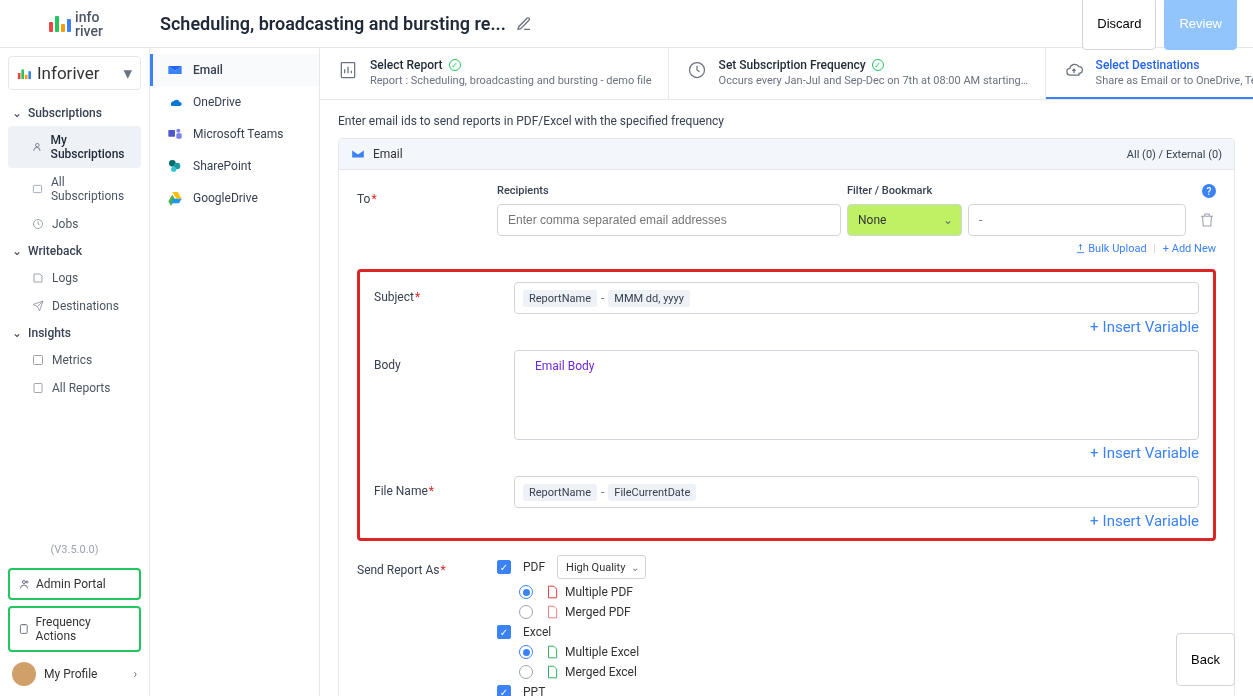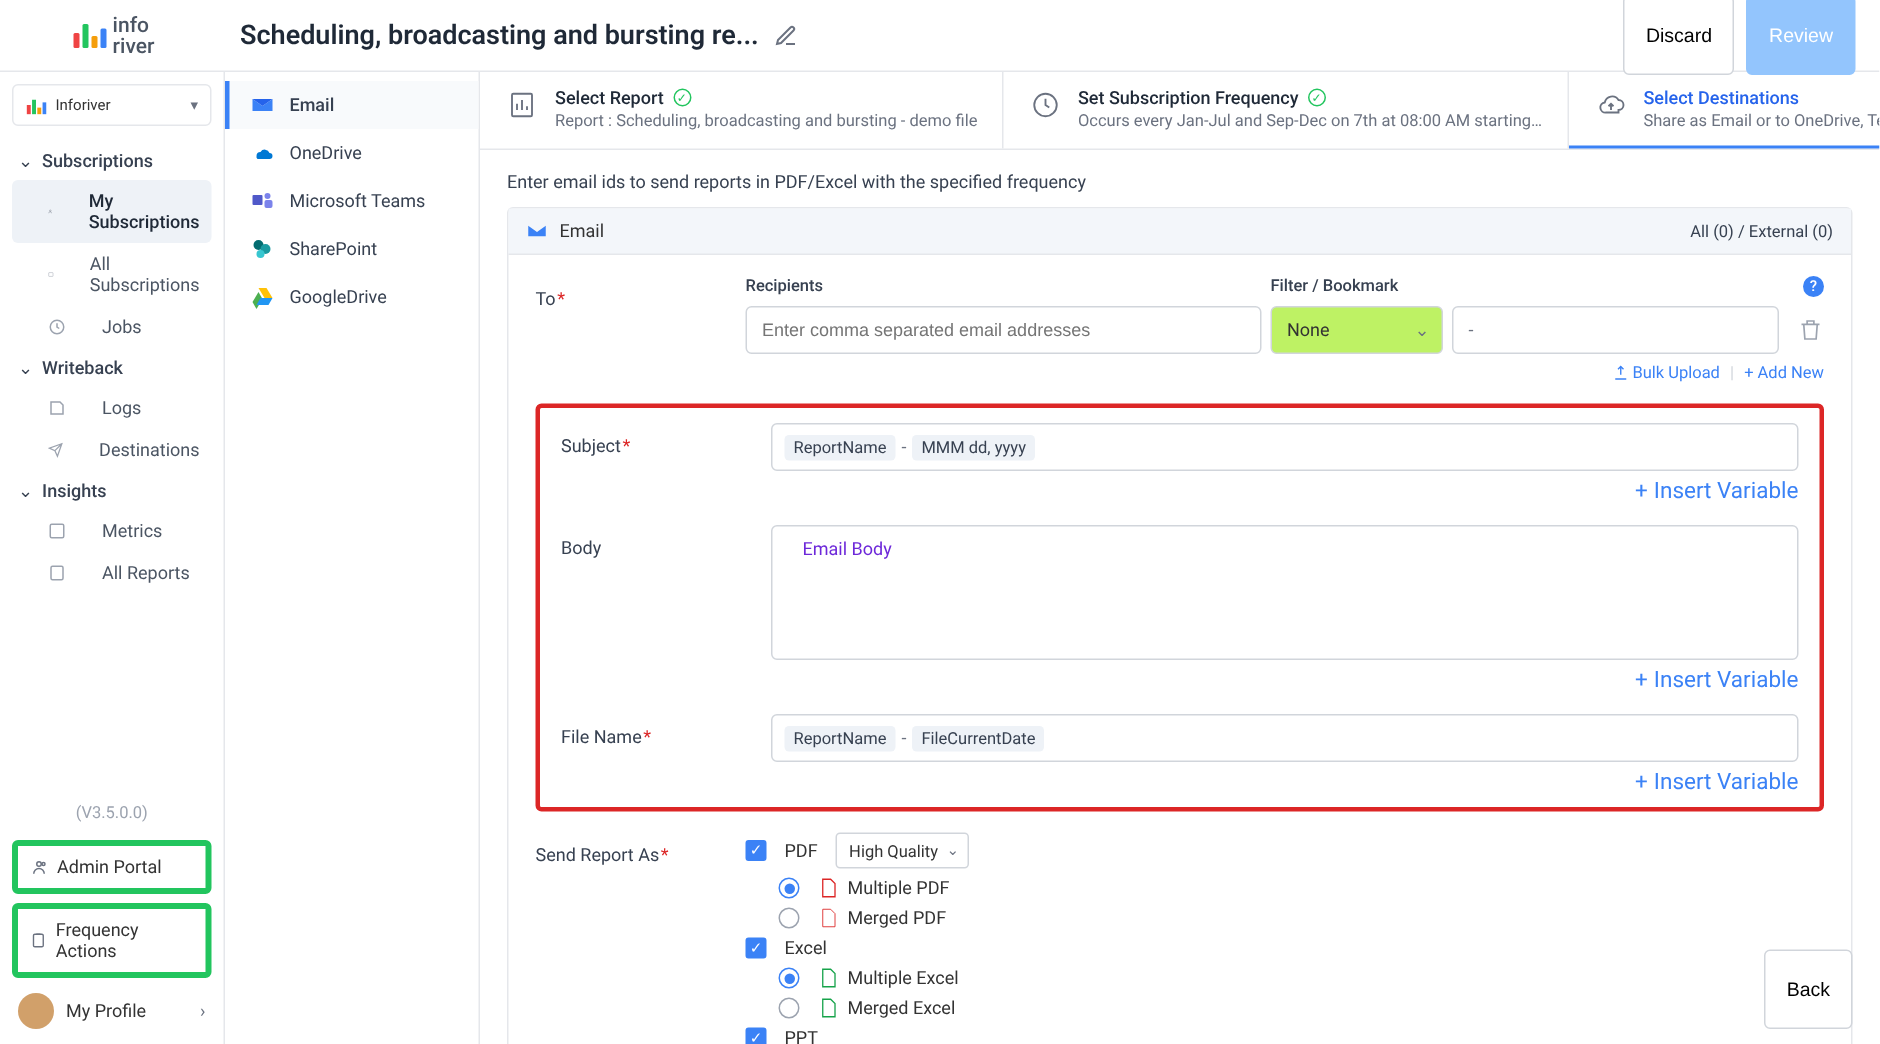--- a/index.html
+++ b/index.html
@@ -12,29 +12,29 @@
 .logo-text { font-size: 14px; font-weight: 500; color: #4b5563; line-height: 1; }
 .title-area { flex: 1; display: flex; align-items: center; gap: 10px; margin-left: 24px; }
 .page-title { font-size: 18px; font-weight: 600; color: #1f2937; }
 .edit-icon { color: #6b7280; cursor: pointer; }
 .header-actions { display: flex; gap: 8px; }
 .btn { padding: 18px 14px; border-radius: 4px; font-size: 13px; border: 1px solid #d1d5db; background: #fff; cursor: pointer; }
 .btn-primary { background: #93c5fd; border-color: #93c5fd; color: #fff; }
 
 .layout { display: flex; height: 648px; }
 .sidebar { width: 150px; border-right: 1px solid #e5e7eb; padding: 8px; display: flex; flex-direction: column; }
-.workspace-select { border: 1px solid #e5e7eb; border-radius: 4px; padding: 6px 8px; display: flex; align-items: center; gap: 6px; font-size: 10px; margin-bottom: 10px; cursor: pointer; }
+.workspace-select { border: 1px solid #e5e7eb; border-radius: 4px; padding: 6px 8px; display: flex; align-items: center; gap: 6px; font-size: 17px; margin-bottom: 10px; cursor: pointer; }
 .workspace-select .ws-icon { width:14px; height:14px; }
 .workspace-select .chev { margin-left: auto; color:#6b7280; }
 .side-group-title { font-size: 12px; color: #374151; font-weight: 500; padding: 6px 4px; display:flex; align-items:center; gap:6px; cursor:pointer; }
-.side-item { font-size: 12px; color: #4b5563; padding: 7px 8px 7px 24px; display:flex; align-items:center; gap:24px; border-radius:4px; cursor:pointer; }
+.side-item { font-size: 12px; color: #4b5563; padding: 7px 8px 7px 24px; display:flex; align-items:center; gap:8px; border-radius:4px; cursor:pointer; }
 .side-item.active { background: #eef2f7; color:#1f2937; font-weight:500; }
 .side-spacer { flex:1; }
 .version { font-size:11px; color:#9ca3af; text-align:center; padding:6px 0; }
-.side-action { border:4px solid #22c55e; border-radius:4px; padding:7px 8px; font-size:12px; display:flex; align-items:center; gap:6px; margin-top:6px; cursor:pointer; }
+.side-action { border:2px solid #22c55e; border-radius:4px; padding:7px 8px; font-size:12px; display:flex; align-items:center; gap:6px; margin-top:6px; cursor:pointer; }
 .profile-row { display:flex; align-items:center; gap:8px; padding:10px 4px 2px; font-size:12px; cursor:pointer; }
 .avatar { width:24px; height:24px; border-radius:50%; background:#d1a06a; }
 .profile-row .chev { margin-left:auto; color:#6b7280; }
 
 .dest-sidebar { width:170px; border-right:1px solid #e5e7eb; padding-top:6px; background:#fff; }
 .dest-item { display:flex; align-items:center; gap:10px; padding:8px 14px; font-size:12px; color:#374151; cursor:pointer; border-left:3px solid transparent; }
 .dest-item.active { border-left-color:#3b82f6; background:#f8fafc; font-weight:500; }
 .dest-icon { width:16px; height:16px; flex-shrink:0; }
 
 .main { flex:1; display:flex; flex-direction:column; overflow:hidden; }

